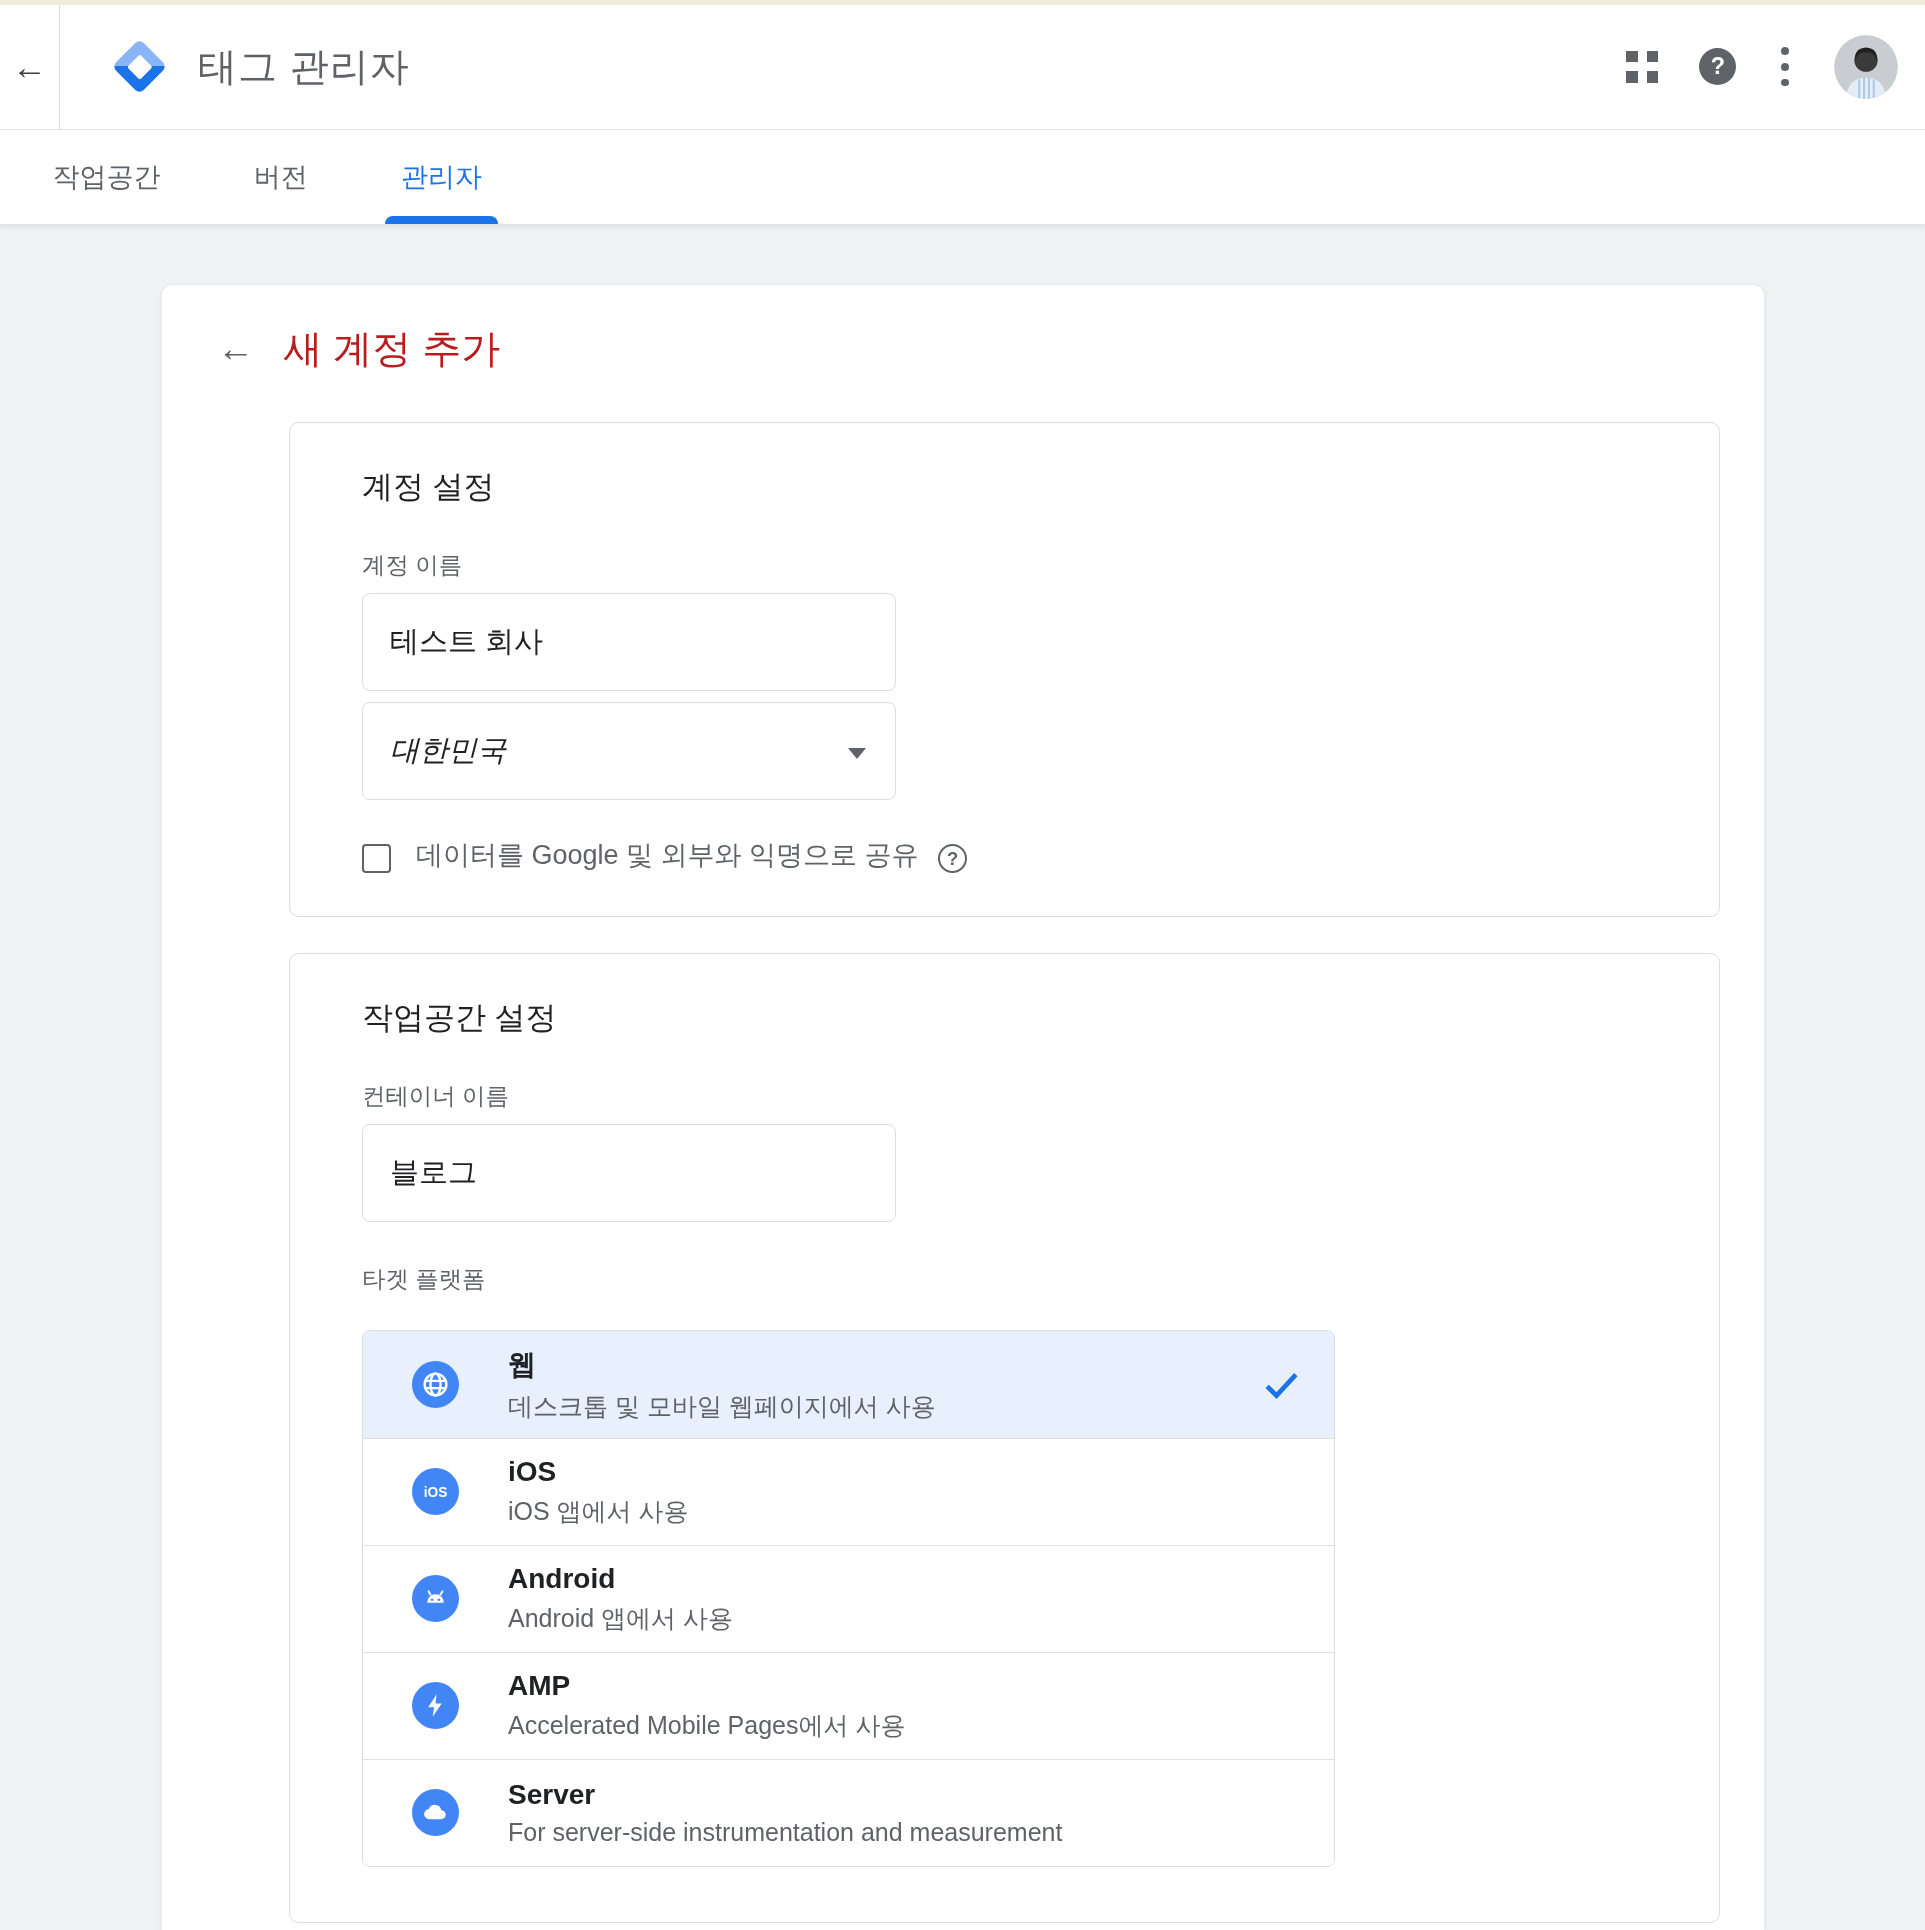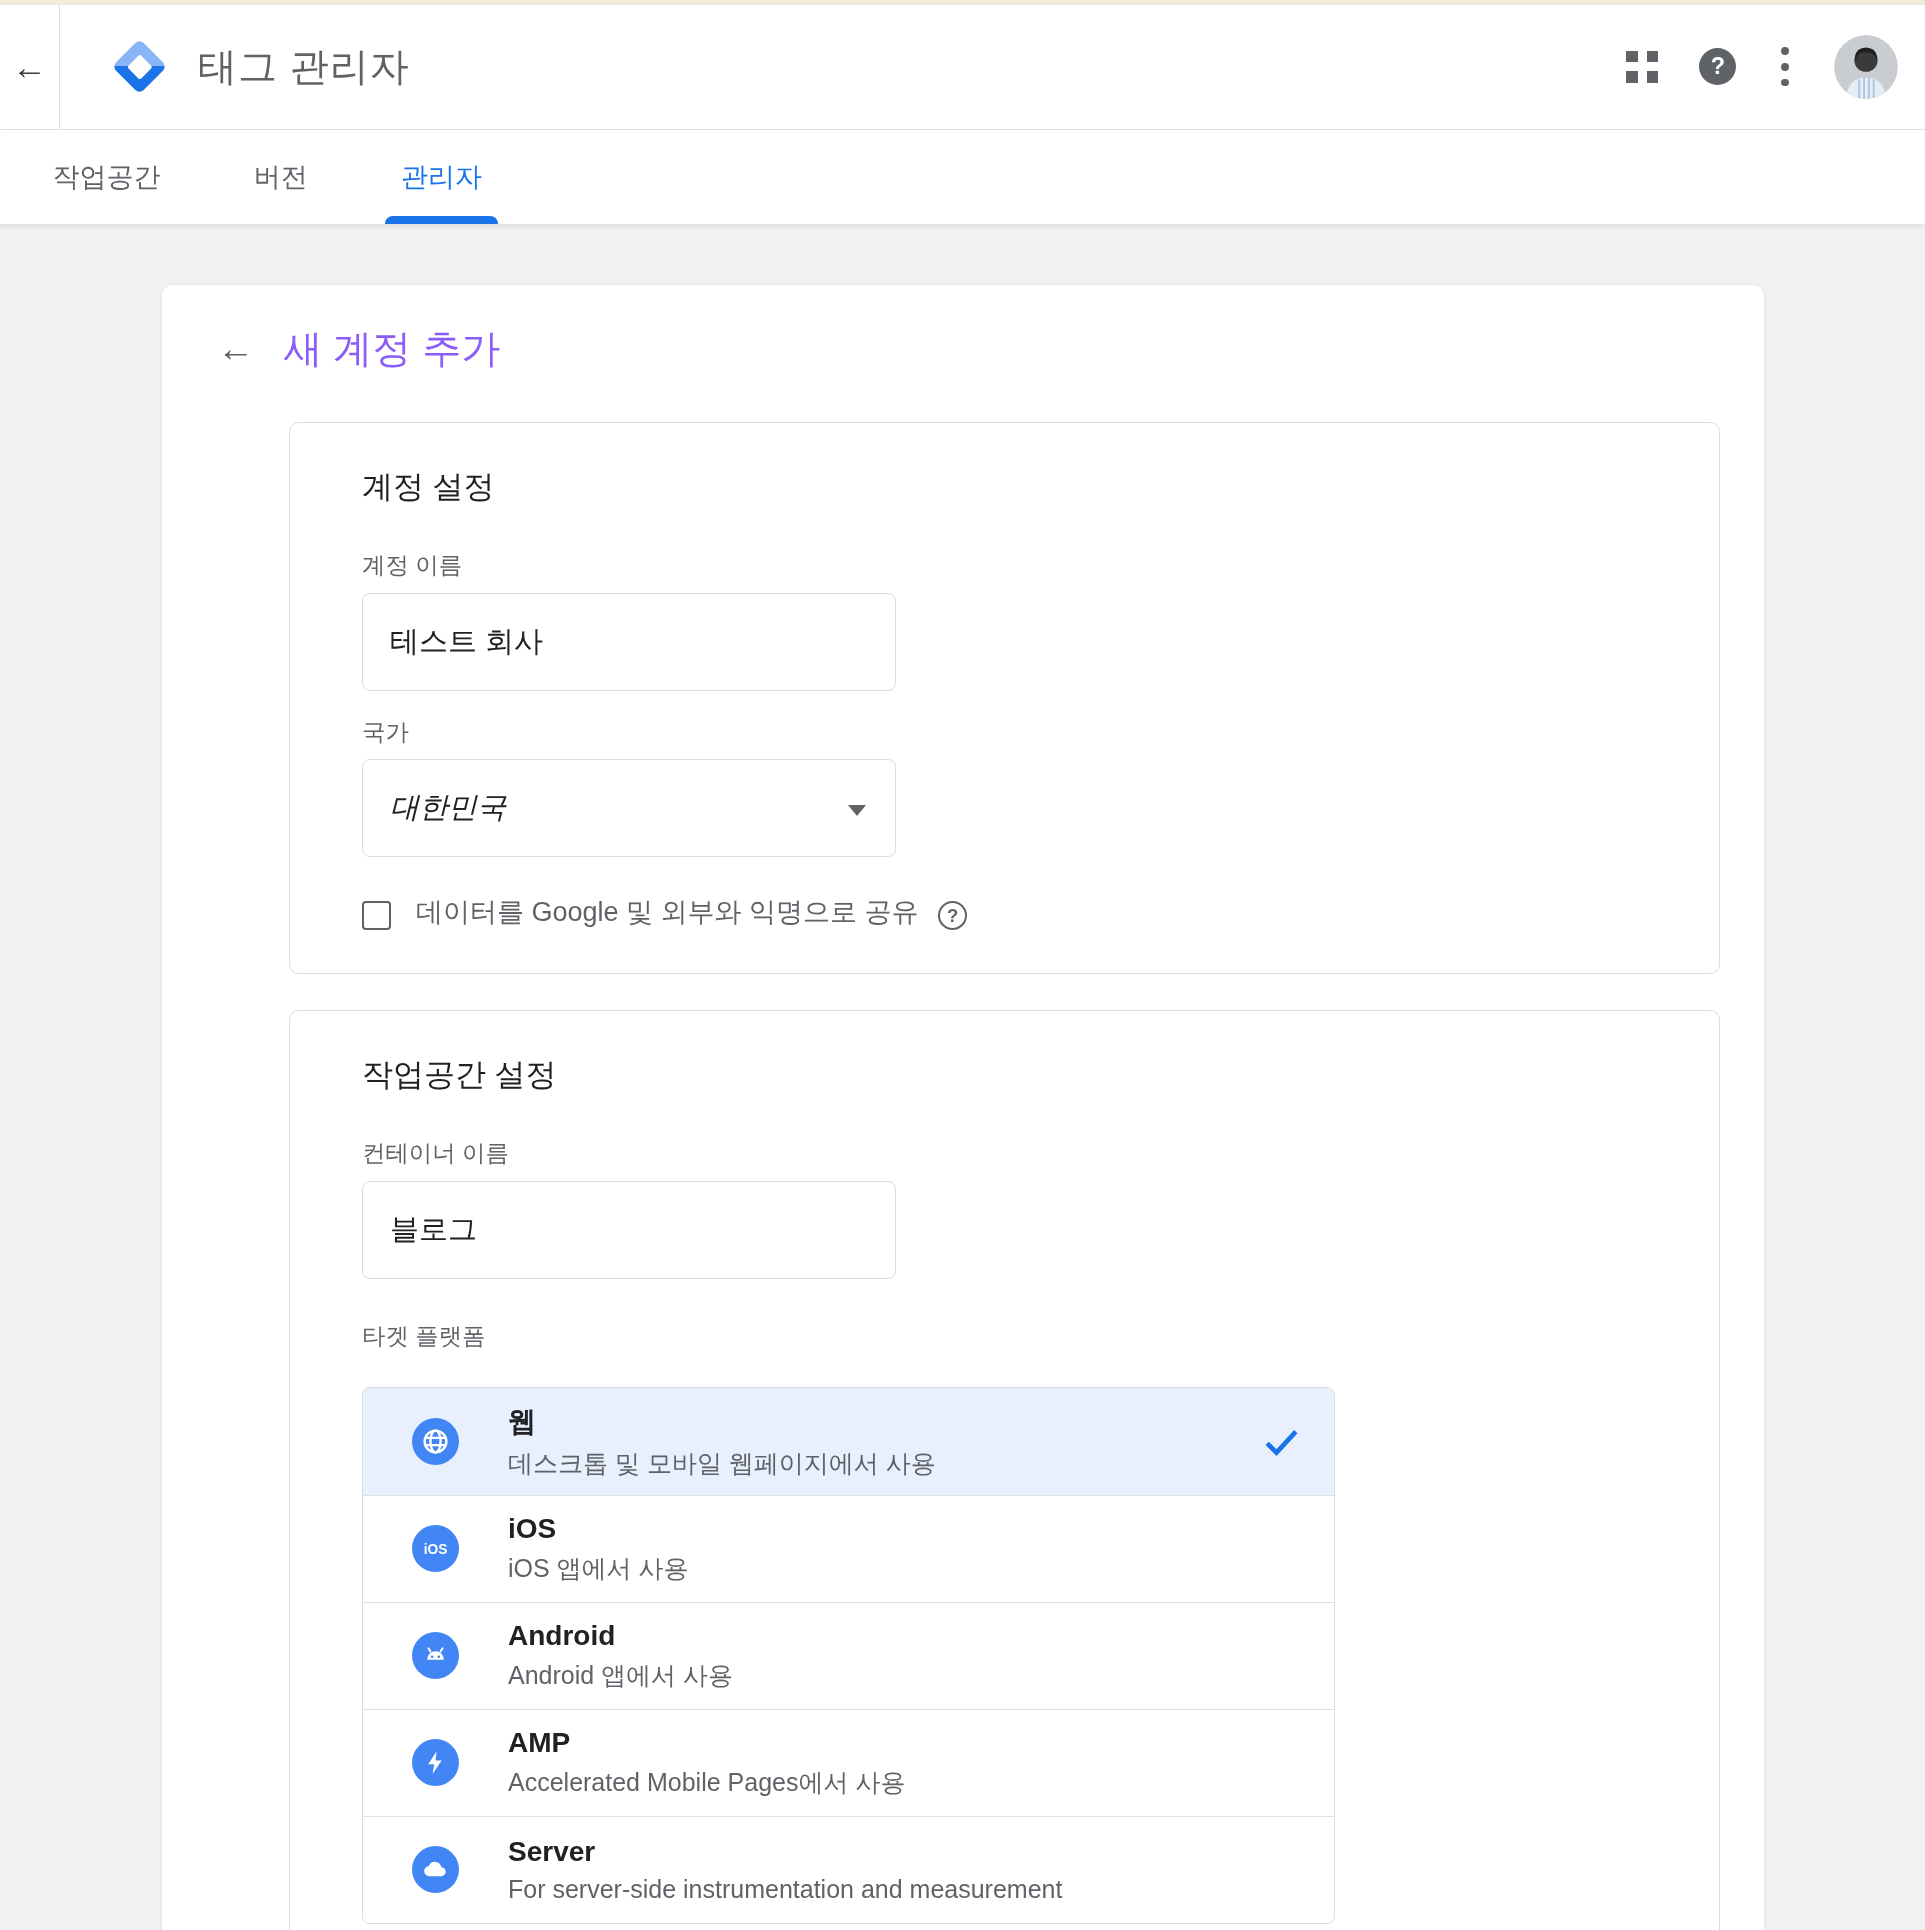--- a/index.html
+++ b/index.html
@@ -44,21 +44,21 @@
   .tab.active .tab-underline { position:absolute; left:0; right:0; bottom:0; height:7.8px;
     background:#1a73e8; border-radius:7.8px 7.8px 0 0; }
 
   
   .content { height:1707px; position:relative; }
   .page-card { position:absolute; left:161px; top:59px; width:1604px; height:1658px;
     background:#fff; border:1px solid #e8eaed; border-radius:11.7px;
     box-shadow:0 1px 2.9px rgba(0,0,0,0.08); padding-top:37px; }
   .page-head { display:flex; align-items:center; padding-left:55px; height:55px; }
   .page-back { font-size:37px; color:#5f6368; cursor:pointer; width:45px; }
-  .page-title { font-size:39px; color:#8b5cf6; margin-left:21.5px; }
+  .page-title { font-size:39px; color:#b91c1c; margin-left:21.5px; }
 
   .panel { margin-left:127px; width:1431px; border:1px solid #dadce0; border-radius:9.8px;
     padding:43px 47px 43px 72px; background:#fff; }
   .panel-1 { margin-top:45px; padding-bottom:43px; }
   .panel-2 { margin-top:36px; padding-bottom:55px; }
   .panel-title { font-size:31px; color:#202124; }
   .field-label { font-size:23.4px; color:#5f6368; margin-top:41px; }
   .text-input { margin-top:11.7px; width:534px; height:98px; border:1px solid #dadce0;
     border-radius:7.8px; font-size:29px; color:#202124; padding:0 27px; outline:none;
     font-family:"Liberation Sans","DejaVu Sans",sans-serif; background:#fff; display:block; }
@@ -151,21 +151,20 @@
       <span class="page-back">←</span>
       <span class="page-title">새 계정 추가</span>
     </div>
 
     <div class="panel panel-1">
       <div class="panel-title">계정 설정</div>
 
       <div class="field-label">계정 이름</div>
       <input class="text-input" type="text" value="테스트 회사" style="">
 
-      <div class="field-label label-tight">국가</div>
       <div class="select-box">
         <span>대한민국</span>
         <span class="select-caret"></span>
       </div>
 
       <div class="check-row">
         <div class="checkbox"></div>
         <div class="check-label">데이터를 Google 및 외부와 익명으로 공유</div>
         <div class="help-outline">?</div>
       </div>

